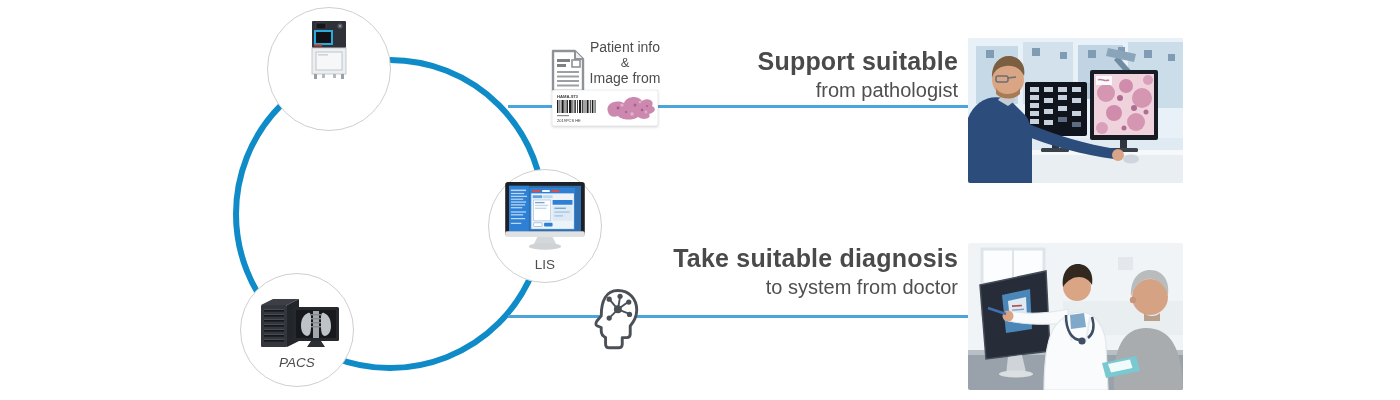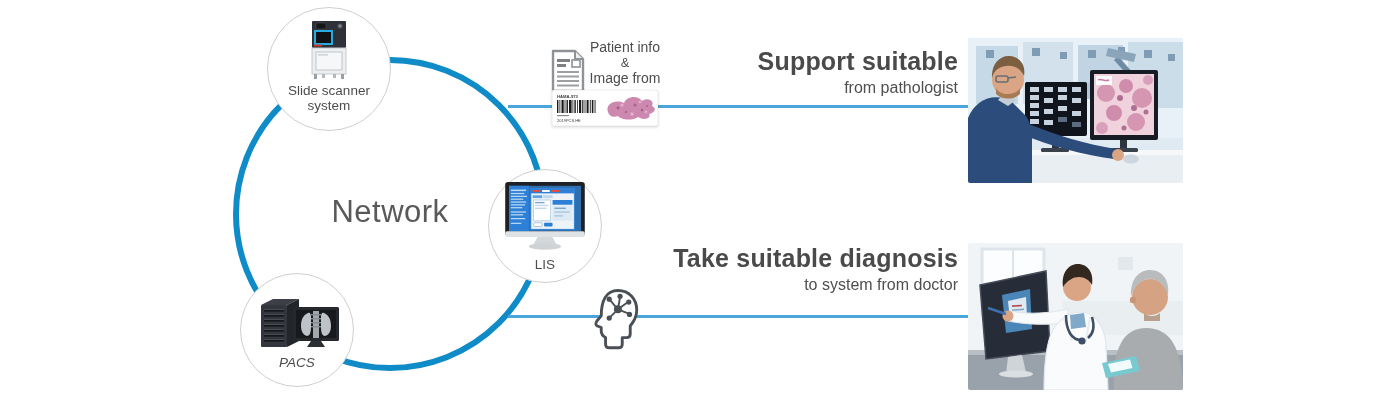--- a/index.html
+++ b/index.html
@@ -35,60 +35,55 @@
   .package-caption .cap-l1,.package-caption .cap-l3{font-size:14px;line-height:17px;}
   .package-caption .cap-l2{font-size:13px;line-height:14px;}
 
   .slide-chip{position:absolute;left:552px;top:90px;z-index:4;
     filter:drop-shadow(0 1px 1.5px rgba(0,0,0,0.18));}
 
   .flow-text{position:absolute;width:420px;text-align:right;z-index:5;}
   .flow1-text{left:538px;top:47px;}
   .flow2-text{left:538px;top:244px;}
   .flow-title{font-size:25px;font-weight:bold;color:var(--heading-gray);letter-spacing:0.2px;}
-  .flow-sub{font-size:16px;color:#4f4f4f;margin-top:3px;}
+  .flow-sub{font-size:20px;color:#4f4f4f;margin-top:3px;}
 
   .photo{position:absolute;width:215px;z-index:4;border-radius:2px;}
   .photo1{left:968px;top:38px;height:145px;}
   .photo2{left:968px;top:243px;height:147px;}
 
   .head-icon{position:absolute;left:586px;top:286px;z-index:4;}
 </style>
 </head>
 <body>
 
 <div class="canvas">
 
   <div class="big-circle"></div>
 
   <div class="hline line-top"></div>
   <div class="hline line-bottom"></div>
 
-  <div class="network-label">Network</div>
 
   <div class="node node-slide">
     <svg width="44" height="60" viewBox="0 0 44 60">
       <rect x="5" y="1" width="34" height="27" rx="1" fill="#2e3137"></rect>
       <rect x="9" y="3" width="10" height="6" rx="0.5" fill="#15171a" stroke="#4a4e55" stroke-width="0.7"></rect>
       <circle cx="33" cy="6" r="2.6" fill="#55585e"></circle>
       <circle cx="33" cy="6" r="1.2" fill="#8b8f96"></circle>
       <rect x="8" y="11" width="17" height="13" fill="#101114" stroke="#29abe2" stroke-width="2"></rect>
       <rect x="7" y="24.5" width="8" height="2" fill="#c0392b"></rect>
       <rect x="5" y="28" width="34" height="26" fill="#eceff1" stroke="#c6c9cb" stroke-width="1"></rect>
       <rect x="9" y="32" width="26" height="18" fill="#f5f7f8" stroke="#c2c5c7" stroke-width="1"></rect>
       <rect x="11" y="34" width="10" height="1.6" fill="#cfd3d5"></rect>
       <rect x="7" y="54" width="3" height="5" fill="#9aa0a5"></rect>
       <rect x="34" y="54" width="3" height="5" fill="#9aa0a5"></rect>
       <rect x="15" y="54" width="3" height="4" fill="#b4b9bd"></rect>
       <rect x="26" y="54" width="3" height="4" fill="#b4b9bd"></rect>
     </svg>
-    <div class="node-label">
-      <div>Slide scanner</div>
-      <div>system</div>
-    </div>
   </div>
 
   <div class="node node-lis">
     <svg width="96" height="72" viewBox="0 0 96 76">
       <rect x="6" y="0" width="84" height="57" rx="3" fill="#1d2025"></rect>
       <rect x="10" y="4" width="76" height="48" fill="#2f6fb0"></rect>
       <rect x="10" y="4" width="21" height="48" fill="#2e80d6"></rect>
       <g fill="#bcd9f2">
         <rect x="12" y="8" width="16" height="1.6"></rect>
           <rect x="12" y="11.5" width="14" height="1.3"></rect>

